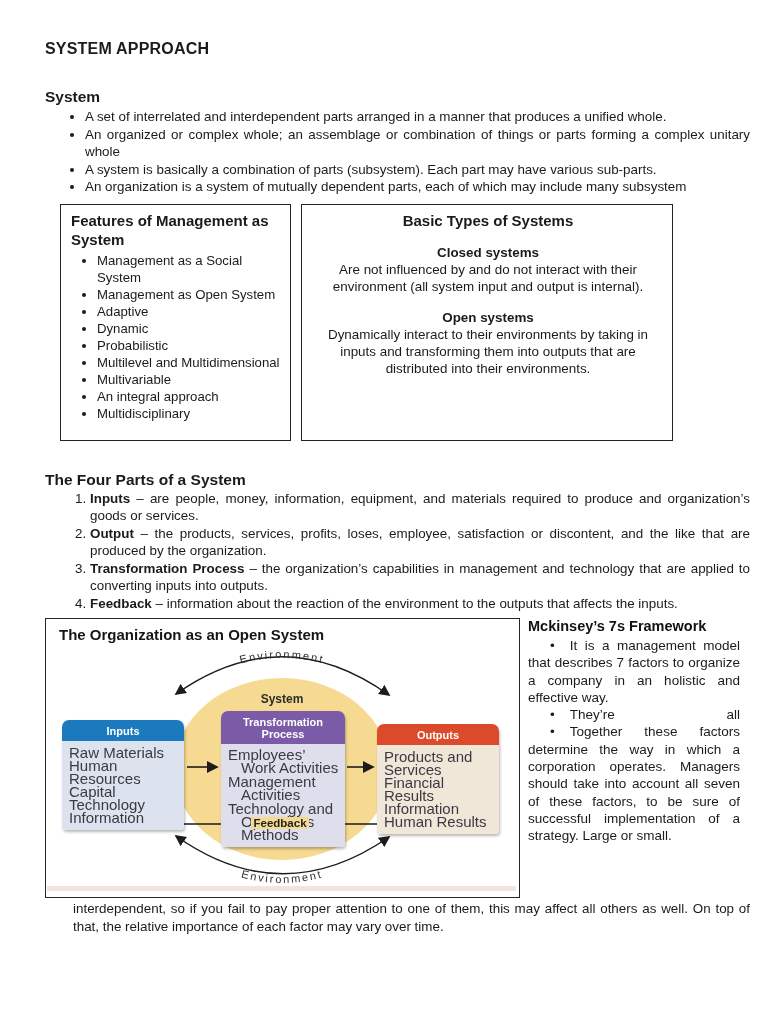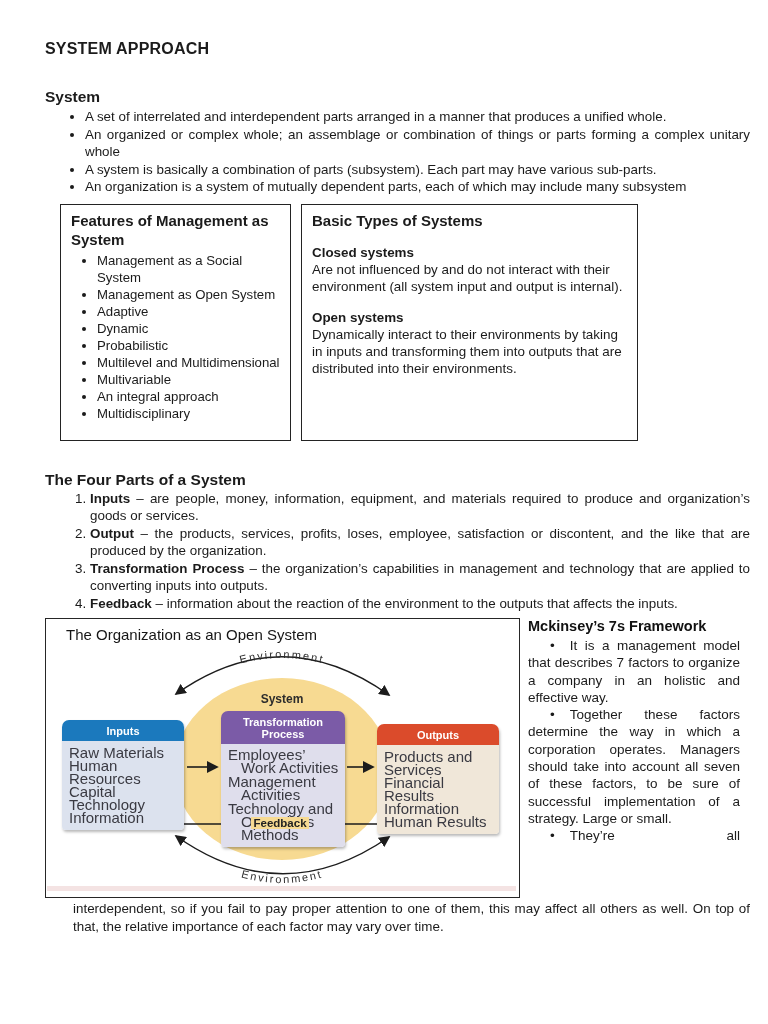--- a/index.html
+++ b/index.html
@@ -9,34 +9,34 @@
   }
   .doc{padding:40px 18px 0 45px;}
   h1.main-title{font-size:16px;font-weight:bold;margin:0 0 30px 0;letter-spacing:.2px;}
   h2.sec{font-size:15.5px;font-weight:bold;margin:0 0 2px 0;}
   ul.toplist{margin:2px 0 0 0;padding-left:40px;}
   ul.toplist li{font-size:13.4px;line-height:17.5px;text-align:justify;}
   
   .boxrow{display:flex;gap:10px;margin:8px 0 0 15px;align-items:stretch;}
   .frame{border:1.6px solid #232323;box-sizing:border-box;padding:4px 8px 6px 8px;}
   .frame-left{width:231px;}
-  .frame-right{width:337px;}
+  .frame-right{width:372px;text-align:center;}
   .frame h3{font-size:15px;font-weight:bold;margin:2px 0 0 2px;line-height:19px;}
   .frame ul{margin:3px 0 12px 0;padding-left:28px;}
   .frame ul li{font-size:13.2px;line-height:17px;}
   .subhead{font-size:13.4px;font-weight:bold;margin:14px 0 0 2px;line-height:17px;}
   .subtext{font-size:13.4px;margin:0 0 0 2px;line-height:17px;}
   h2.fourparts{font-size:15.5px;font-weight:bold;margin:30px 0 1px 0;}
   ol.numlist{margin:1px 0 0 0;padding-left:45px;}
   ol.numlist li{font-size:13.4px;line-height:17.5px;text-align:justify;}
   ol.numlist b{font-weight:bold;}
   
   .midrow{display:flex;margin-top:6px;}
   .diagram{position:relative;width:475px;height:280px;border:1.6px solid #262626;box-sizing:border-box;flex:none;background:#fff;}
-  .d-title{position:absolute;left:20px;top:7px;font-size:15px;font-weight:normal;color:#161616;}
+  .d-title{position:absolute;left:13px;top:7px;font-size:15px;font-weight:bold;color:#161616;}
   .d-svg{position:absolute;left:0;top:0;}
   .node{position:absolute;box-shadow:1px 2px 3px rgba(0,0,0,.28);border-radius:8px 8px 4px 4px;z-index:3;}
   .node-head{color:#fff;font-weight:bold;font-size:11px;line-height:12px;text-align:center;padding:5px 2px 4px 2px;border-radius:7px 7px 0 0;}
   .node-body{padding:5px 6px 6px 7px;font-size:15px;line-height:13px;color:#3a3a42;border-radius:0 0 4px 4px;}
   .node-inputs{left:16px;top:101px;width:122px;}
   .node-inputs .node-head{background:var(--inputs-header,#1B79BD);}
   .node-inputs .node-body{background:var(--inputs-body,#DCE2EE);}
   .node-transform{left:175px;top:92px;width:124px;}
   .node-transform .node-head{background:var(--transformation-header,#7B5BA7);}
   .node-transform .node-body{background:var(--transformation-body,#DFDEEC);line-height:12.6px;}
@@ -163,21 +163,21 @@
             <div>Financial Results</div>
             <div>Information</div>
             <div>Human Results</div>
           </div>
         </div>
       </div>
 
       <div class="rightcol">
         <h3>Mckinsey’s 7s Framework</h3>
         <p class="rc-bullet">It is a management model that describes 7 factors to organize a company in an holistic and effective way.</p>
+        <p class="rc-bullet rc-last">They’re all</p>
         <p class="rc-bullet">Together these factors determine the way in which a corporation operates. Managers should take into account all seven of these factors, to be sure of successful implementation of a strategy. Large or small.</p>
-        <p class="rc-bullet rc-last">They’re all</p>
       </div>
     </div>
 
     <p class="cont">interdependent, so if you fail to pay proper attention to one of them, this may affect all others as well. On top of that, the relative importance of each factor may vary over time.</p>
 
   </div>
 </div>
 
 </body></html>

